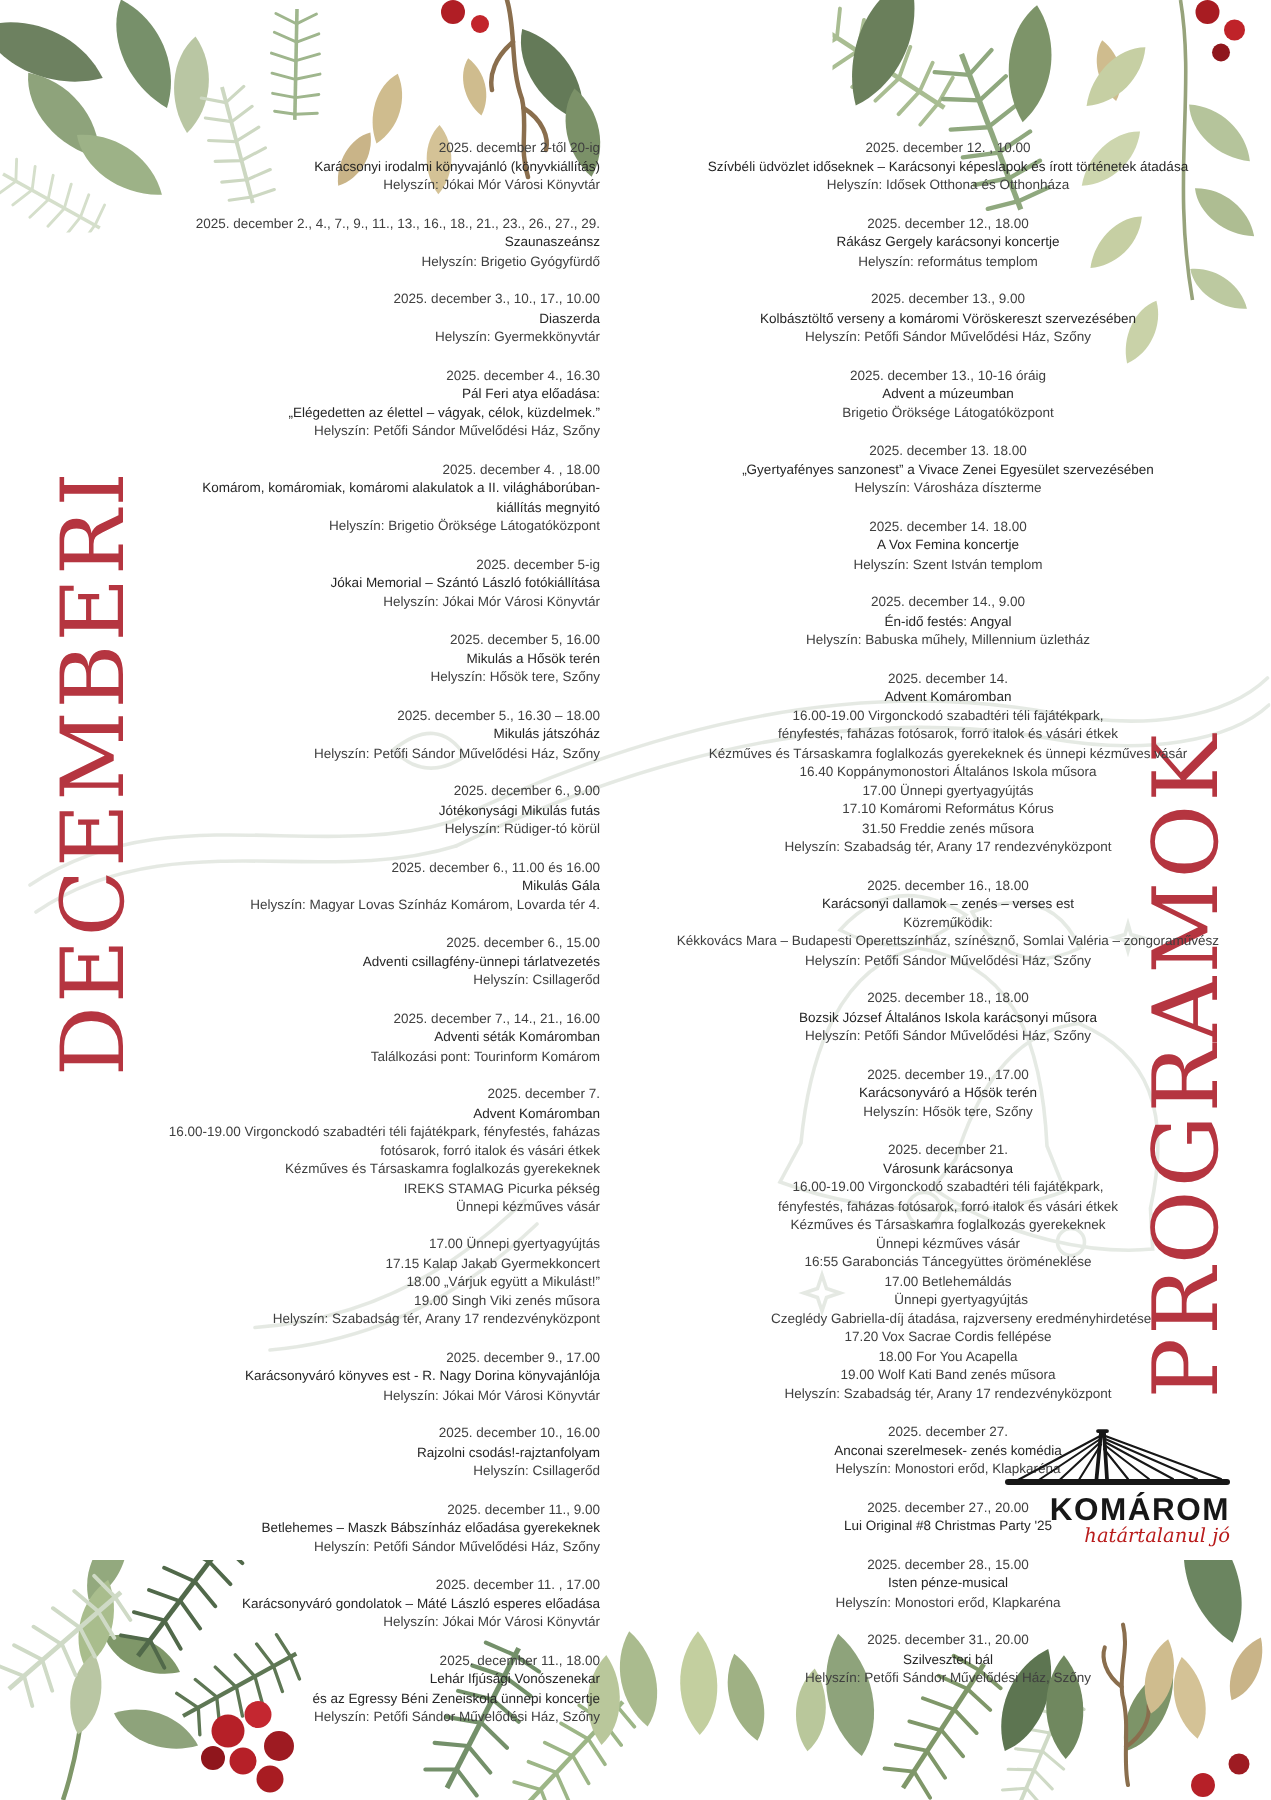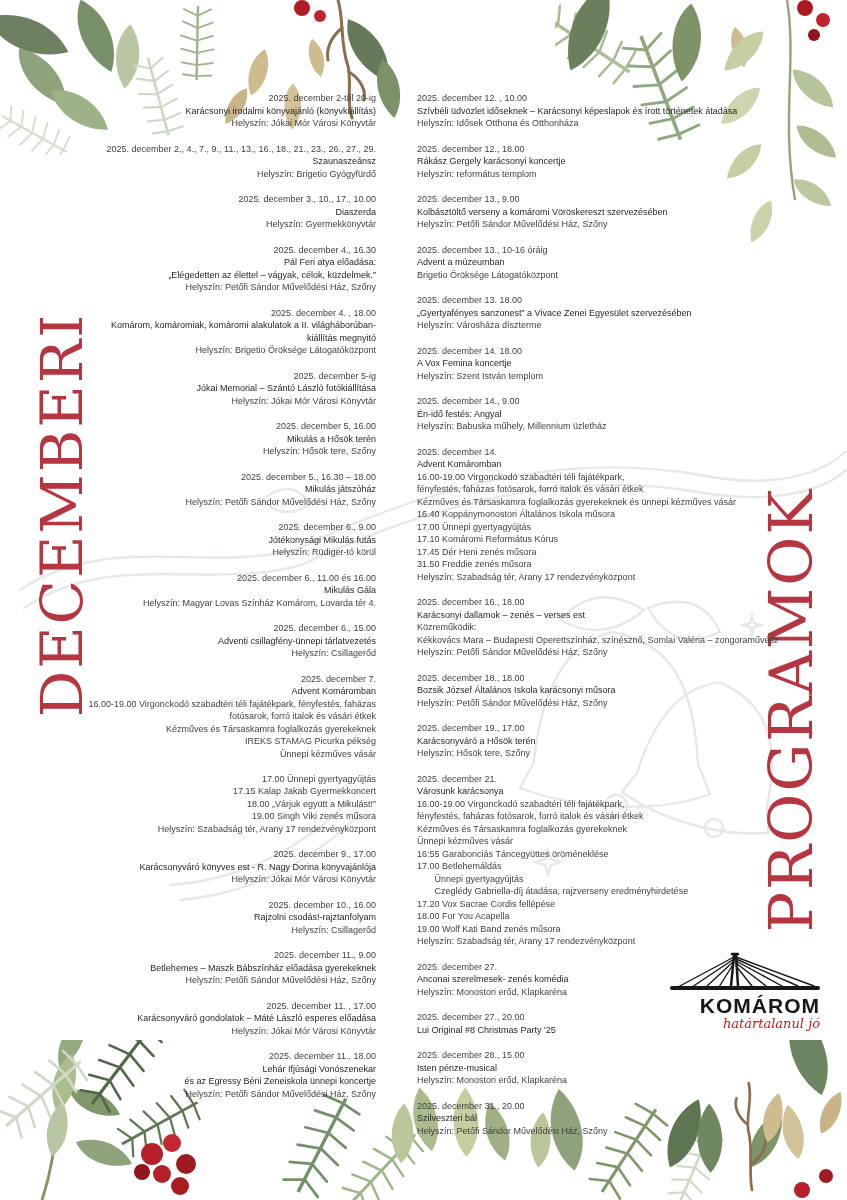--- a/index.html
+++ b/index.html
@@ -20,22 +20,22 @@
     font-family:"DejaVu Serif","Liberation Serif",serif;
     color:#b53540;
     white-space:nowrap;
     transform:translate(-50%,-50%) rotate(-90deg);
     letter-spacing:2px;
     font-weight:400;
   }
   #vtitle-left{left:62px;top:515px;font-size:58px;}
   #vtitle-right{left:791px;top:710px;font-size:60px;}
   .col{position:absolute;top:92px;}
-  #col-left{left:76px;width:300px;text-align:right;}
-  #col-right{left:417px;width:430px;text-align:left;}
+  #col-left{left:100px;width:300px;text-align:right;}
+  #col-right{left:417px;width:430px;text-align:center;}
   .event{margin-bottom:13px;}
   .event div{font-size:9px;line-height:12.5px;color:#3f3f3f;}
   .event .title{font-weight:normal;color:#262626;}
   .event .spacer{height:12.5px;}
   #logo{
     position:absolute;left:655px;top:950px;width:165px;
     text-align:right;color:#171717;
   }
   #logo .logo-name{
     font-size:21px;font-weight:800;letter-spacing:1px;
@@ -211,20 +211,25 @@
       <div class="date">2025. december 6., 11.00 és 16.00</div>
       <div class="title">Mikulás Gála</div>
       <div class="line">Helyszín: Magyar Lovas Színház Komárom, Lovarda tér 4.</div>
     </div>
     <div class="event">
       <div class="date">2025. december 6., 15.00</div>
       <div class="title">Adventi csillagfény-ünnepi tárlatvezetés</div>
       <div class="line">Helyszín: Csillagerőd</div>
     </div>
     <div class="event">
+      <div class="date">2025. december 7., 14., 21., 16.00</div>
+      <div class="title">Adventi séták Komáromban</div>
+      <div class="line">Találkozási pont: Tourinform Komárom</div>
+    </div>
+    <div class="event">
       <div class="date">2025. december 7.</div>
       <div class="title">Advent Komáromban</div>
       <div class="line">16.00-19.00 Virgonckodó szabadtéri téli fajátékpark, fényfestés, faházas</div>
       <div class="line">fotósarok, forró italok és vásári étkek</div>
       <div class="line">Kézműves és Társaskamra foglalkozás gyerekeknek</div>
       <div class="line">IREKS STAMAG Picurka pékség</div>
       <div class="line">Ünnepi kézműves vásár</div>
       <div class="spacer"></div>
       <div class="line">17.00 Ünnepi gyertyagyújtás</div>
       <div class="line">17.15 Kalap Jakab Gyermekkoncert</div>
@@ -297,21 +302,20 @@
     </div>
     <div class="event">
       <div class="date">2025. december 14.</div>
       <div class="title">Advent Komáromban</div>
       <div class="line">16.00-19.00 Virgonckodó szabadtéri téli fajátékpark,</div>
       <div class="line">fényfestés, faházas fotósarok, forró italok és vásári étkek</div>
       <div class="line">Kézműves és Társaskamra foglalkozás gyerekeknek és ünnepi kézműves vásár</div>
       <div class="line">16.40 Koppánymonostori Általános Iskola műsora</div>
       <div class="line">17.00 Ünnepi gyertyagyújtás</div>
       <div class="line">17.10 Komáromi Református Kórus</div>
-      <div class="line">17.45 Dér Heni zenés műsora</div>
       <div class="line">31.50 Freddie zenés műsora</div>
       <div class="line">Helyszín: Szabadság tér, Arany 17 rendezvényközpont</div>
     </div>
     <div class="event">
       <div class="date">2025. december 16., 18.00</div>
       <div class="title">Karácsonyi dallamok – zenés – verses est</div>
       <div class="line">Közreműködik:</div>
       <div class="line">Kékkovács Mara – Budapesti Operettszínház, színésznő, Somlai Valéria – zongoraművész</div>
       <div class="line">Helyszín: Petőfi Sándor Művelődési Ház, Szőny</div>
     </div>

